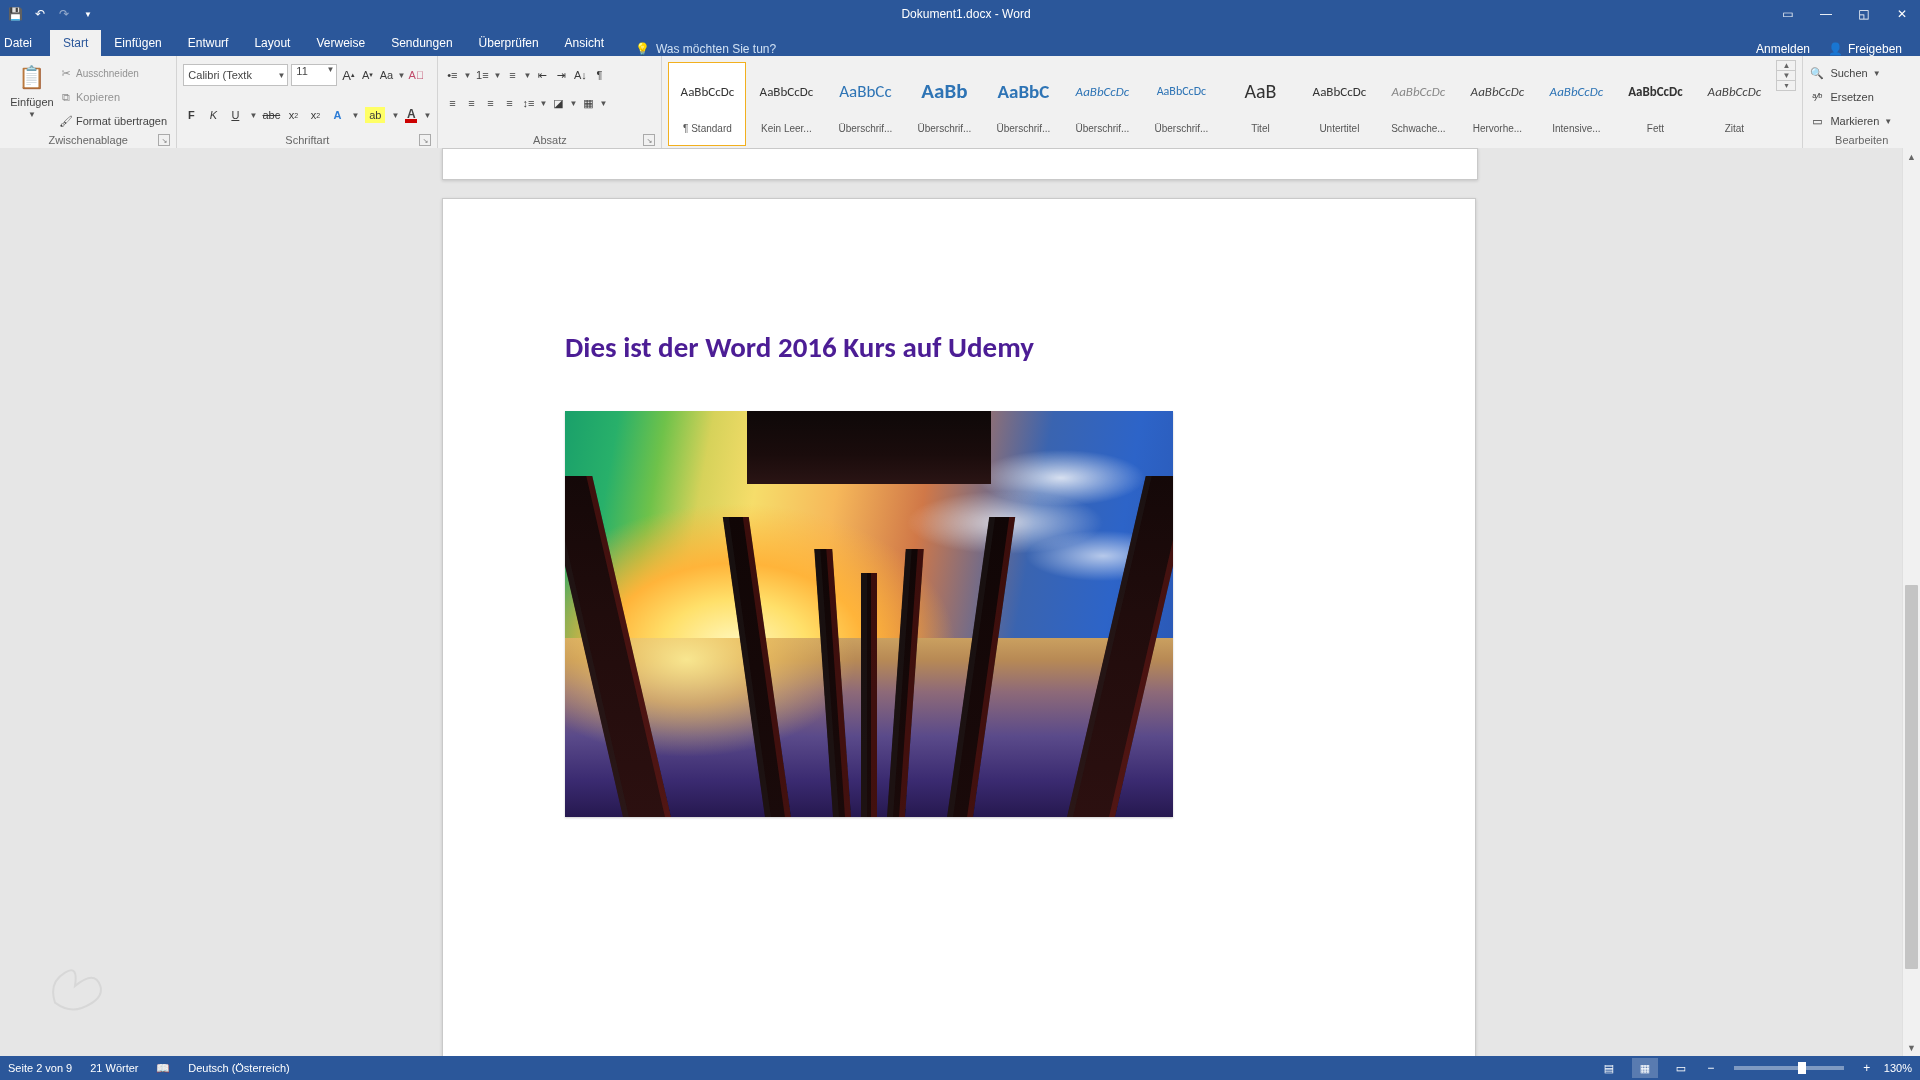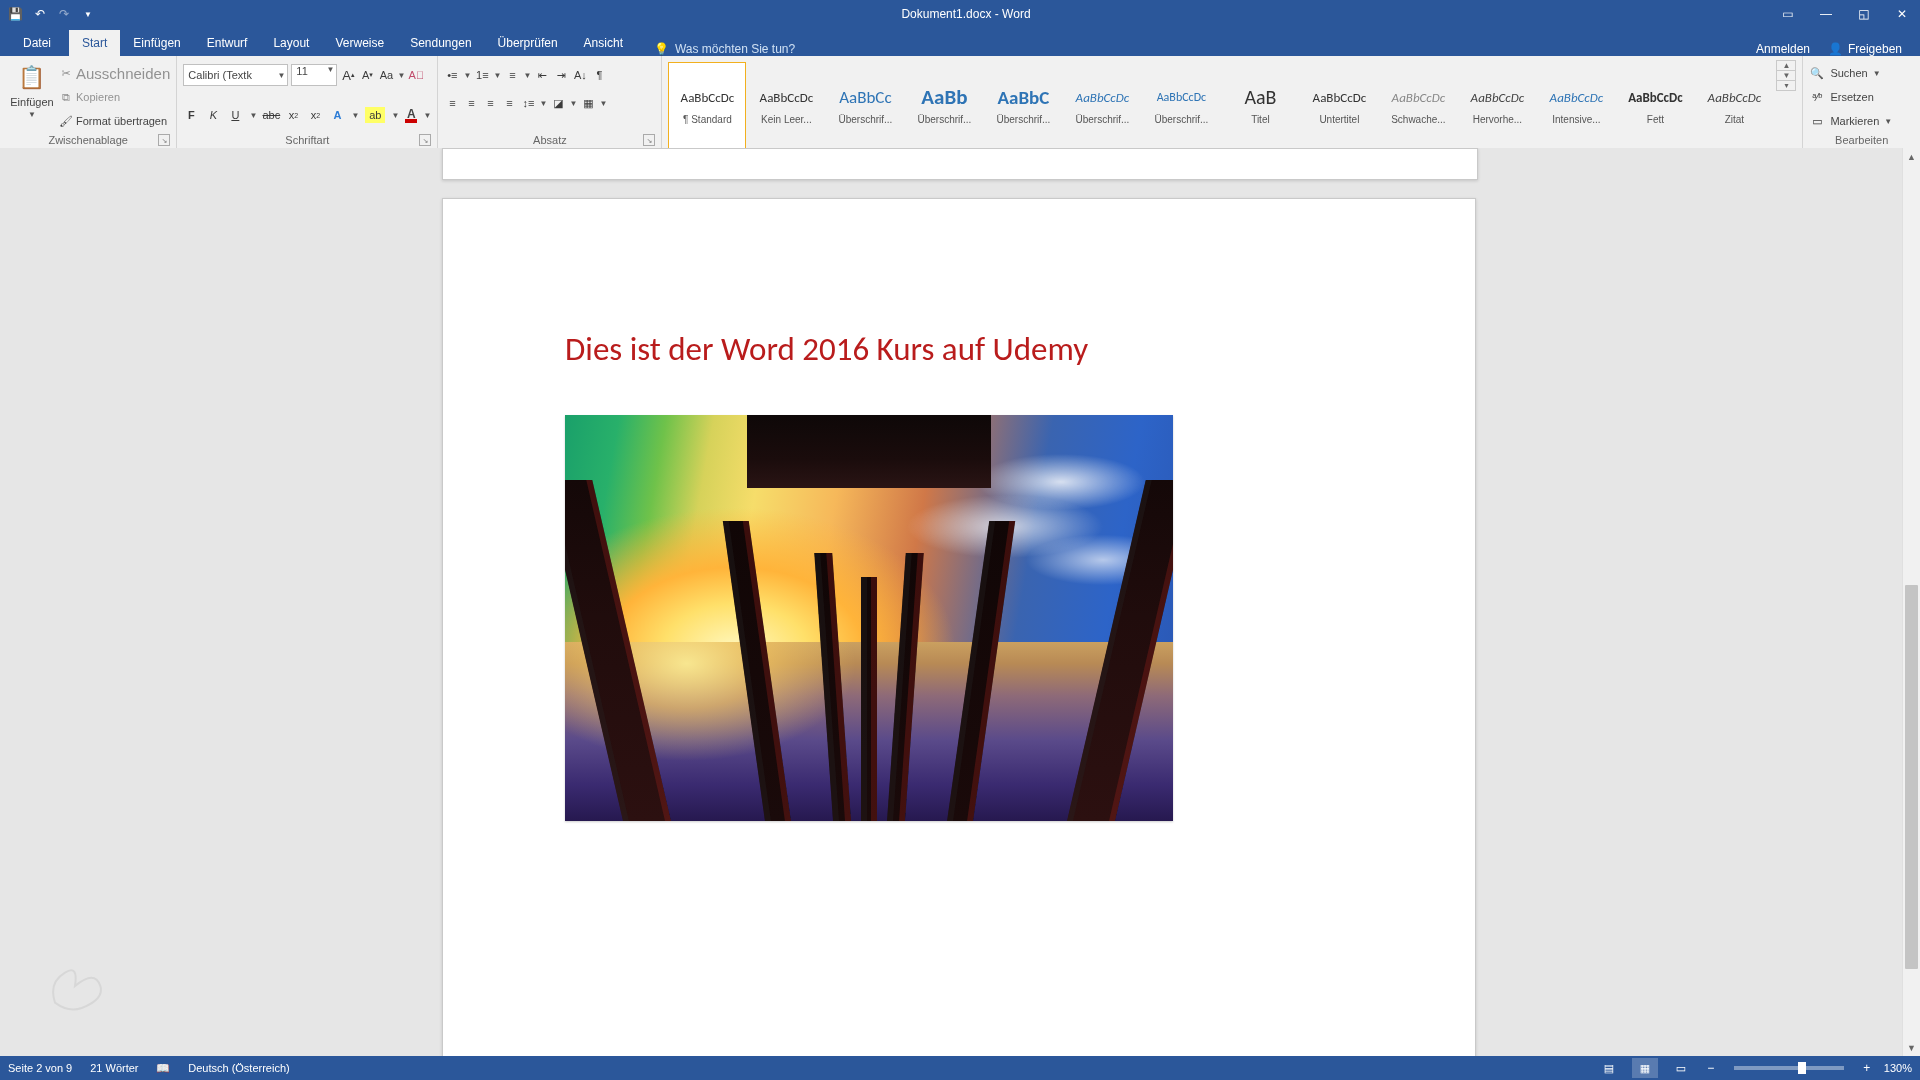--- a/index.html
+++ b/index.html
@@ -7,21 +7,21 @@
 .titlebar{background:#2b579a;height:28px;display:flex;align-items:center;color:#fff;position:relative}
 .qat{display:flex;align-items:center;gap:8px;padding-left:8px}
 .qat .icon{width:16px;height:16px;display:flex;align-items:center;justify-content:center;color:#fff;font-size:12px}
 .titlebar .title{position:absolute;left:12px;right:0;text-align:center;font-size:12px;pointer-events:none}
 .winbtns{margin-left:auto;display:flex;align-items:center;gap:2px;height:100%}
 .winbtns .wb{width:36px;height:100%;display:flex;align-items:center;justify-content:center;color:#fff}
 .winbtns .wb.close{background:transparent}
 
 .tabrow{background:#2b579a;height:28px;display:flex;align-items:flex-end;color:#fff;font-size:12px}
 .tabrow .tab{padding:6px 13px 6px 13px;cursor:default}
-.tabrow .tab.file{padding-left:23px;padding-right:18px}
+.tabrow .tab.file{padding-left:4px;padding-right:18px}
 .tabrow .tab.active{background:#f1f1f1;color:#2b579a}
 .tabrow .tell{margin-left:18px;display:flex;align-items:center;gap:6px;color:#cfe0f3;font-size:12px}
 .tabrow .right{margin-left:auto;display:flex;align-items:center;gap:18px;padding-right:18px}
 .tabrow .right .item{display:flex;align-items:center;gap:5px}
 
 .ribbon{background:#f1f1f1;border-bottom:1px solid #d4d4d4;height:92px;display:flex}
 .group{border-right:1px solid #d4d4d4;display:flex;flex-direction:column;padding:4px 6px 0 6px}
 .group .body{flex:1;display:flex;align-items:flex-start}
 .group .label{font-size:11px;color:#666;text-align:center;padding:2px 0 2px 0;position:relative}
 .group .label .dlg{position:absolute;right:0;bottom:2px;width:10px;height:10px;border:1px solid #aaa;font-size:7px;line-height:7px;color:#777;display:flex;align-items:center;justify-content:center}
@@ -30,36 +30,36 @@
 .ribicon{width:20px;height:20px;display:flex;align-items:center;justify-content:center;color:#3b3b3b;font-size:13px}
 .ribicon.sm{width:16px;height:16px;font-size:11px}
 .dd{width:8px;font-size:8px;color:#555;display:flex;align-items:center;justify-content:center}
 .fontname{border:1px solid #c0c0c0;background:#fff;height:20px;width:95px;font-size:11px;display:flex;align-items:center;padding:0 4px;position:relative}
 .fontname .dd{position:absolute;right:2px}
 .fontsize{border:1px solid #c0c0c0;background:#fff;height:20px;width:36px;font-size:11px;display:flex;align-items:flex-start;padding:0 4px;position:relative}
 .fontsize .dd{position:absolute;right:2px}
 .swatch{width:12px;height:4px;background:#c00;display:block;margin-top:-2px}
 
 .gallery{display:flex;gap:0;padding-top:2px}
-.style{width:72px;height:60px;border:1px solid transparent;display:flex;flex-direction:column;align-items:center;justify-content:flex-start;padding:17px 2px;margin-right:1px}
+.style{width:72px;height:60px;border:1px solid transparent;display:flex;flex-direction:column;align-items:center;justify-content:space-between;padding:11px 2px;margin-right:1px}
 .style.sel{border:1px solid #f2b01e;background:#fff}
 .style .prev{font-family:Calibri,sans-serif;color:#333;height:34px;display:flex;align-items:center;justify-content:center;width:100%;overflow:hidden}
 .style .name{font-size:10px;color:#555;white-space:nowrap;overflow:hidden;text-overflow:ellipsis;width:100%;text-align:center}
 .galnav{width:18px;display:flex;flex-direction:column;border:1px solid #c9c9c9;margin-left:2px}
 .galnav div{flex:1;display:flex;align-items:center;justify-content:center;font-size:8px;color:#666;border-bottom:1px solid #c9c9c9}
 .galnav div:last-child{border-bottom:none}
 
 .editrow{display:flex;align-items:center;gap:5px;height:22px;font-size:11px;color:#444;white-space:nowrap}
 
 .workspace{position:absolute;top:148px;bottom:24px;left:0;right:0;background:#e6e6e6;overflow:hidden}
 .pagewrap{position:absolute;left:50%;transform:translateX(-50%);top:0}
 .pageA{width:1034px;height:30px;background:#fff;border:1px solid #c9c9c9;box-shadow:0 1px 3px rgba(0,0,0,.15)}
 .gap{height:18px}
 .pageB{width:1034px;height:1300px;background:#fff;border:1px solid #c9c9c9;box-shadow:0 1px 3px rgba(0,0,0,.15);padding:130px 122px 0 122px;box-sizing:border-box}
-.heading{font-family:"Calibri Light",Calibri,sans-serif;font-size:33px;color:#b91c1c;font-weight:400}
+.heading{font-family:"Calibri Light",Calibri,sans-serif;font-size:29px;color:#4c1d95;font-weight:700}
 .docimg{margin-top:46px;width:608px;height:406px;position:relative;overflow:hidden;box-shadow:0 1px 2px rgba(0,0,0,.2)}
 
 .sky{position:absolute;inset:0;background:
  radial-gradient(ellipse 400px 260px at 28% 58%,#fff8bf 0%,#ffe06a 18%,#ffb43a 32%,rgba(255,120,40,0) 55%),
  linear-gradient(100deg,#1aa06a 0%,#28b06a 8%,#6fc24a 15%,#d6d25a 22%,#f6dd6a 30%,#f6b85a 42%,#d07848 55%,#3a64b0 72%,#2d64c8 85%,#2a55b0 100%)}
 .sea{position:absolute;left:0;right:0;bottom:0;height:44%;background:
  linear-gradient(180deg,#caa060 0%,#b88a55 12%,#8e6a78 30%,#5a4a8a 55%,#3a2a70 80%,#26184f 100%)}
 .reflect{position:absolute;left:0;bottom:0;width:50%;height:44%;background:
  radial-gradient(ellipse 260px 150px at 40% 12%,rgba(255,240,150,.9) 0%,rgba(255,210,100,.6) 30%,rgba(255,180,80,0) 65%)}
 .clouds{position:absolute;right:0;top:0;width:46%;height:55%;background:
@@ -135,21 +135,21 @@
   <div class="group" style="width:176px">
     <div class="body">
       <div class="btncol" style="width:44px">
         <div class="ribicon" style="width:30px;height:32px;font-size:22px">📋</div>
         <div style="font-size:11px">Einfügen</div>
         <div class="dd">▼</div>
       </div>
       <div style="display:flex;flex-direction:column;gap:2px;padding-top:2px">
         <div class="smallrow" style="opacity:.55">
             <span class="ribicon sm">✂</span>
-            <span style="font-size:15px">Ausschneiden</span>
+            <span style="font-size:10px">Ausschneiden</span>
           </div>
         <div class="smallrow" style="opacity:.55">
             <span class="ribicon sm">⧉</span>
             <span style="font-size:11px">Kopieren</span>
           </div>
         <div class="smallrow">
             <span class="ribicon sm">🖌</span>
             <span style="font-size:11px">Format übertragen</span>
           </div>
       </div>

